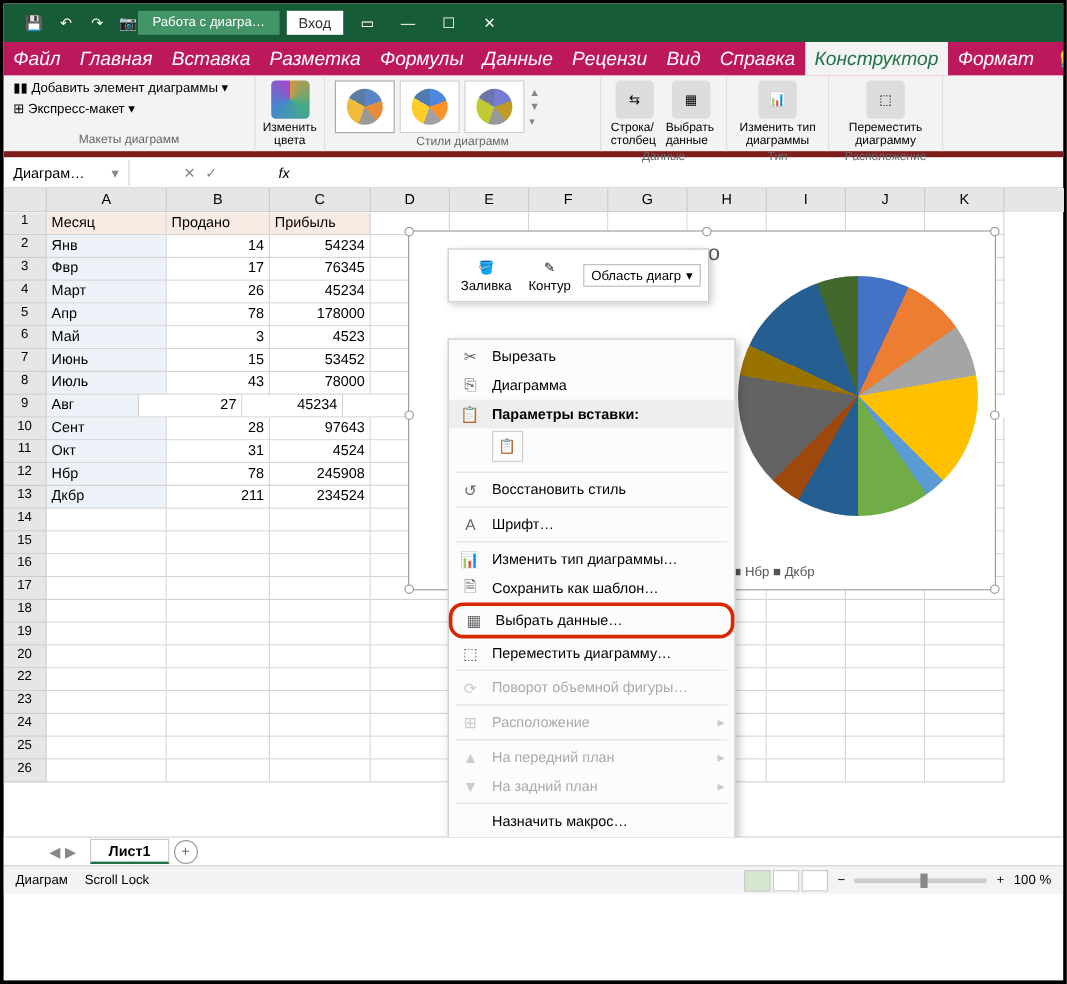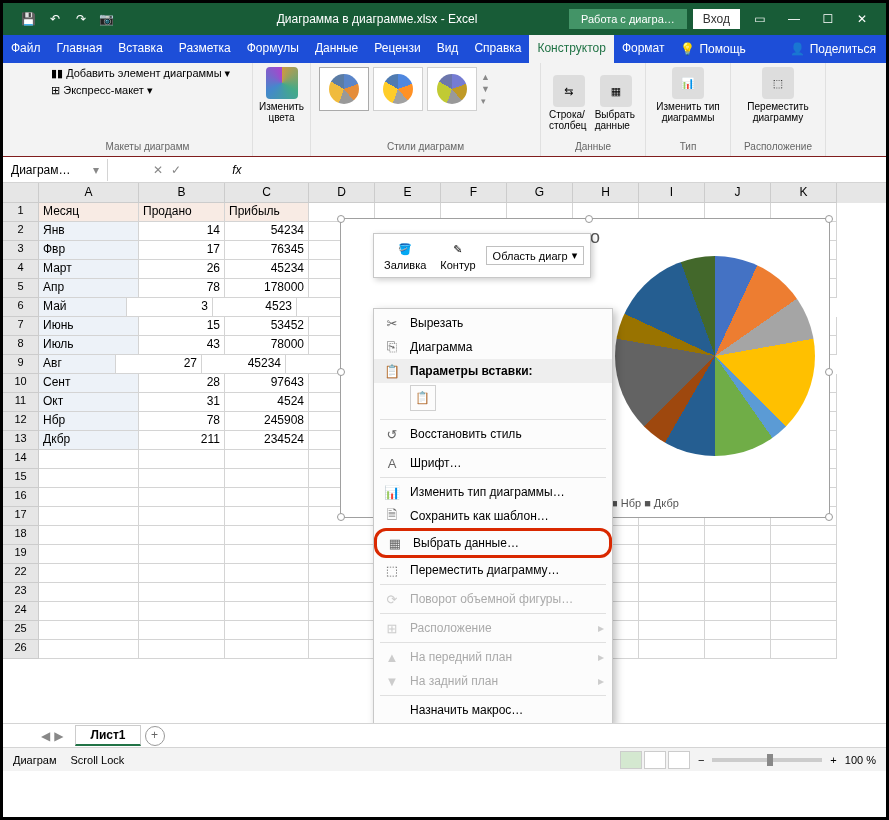--- a/index.html
+++ b/index.html
@@ -6,27 +6,27 @@
 body { background: #fff; width: 889px; height: 820px; overflow: hidden; border: 3px solid #000; }
 .titlebar { background: #185c37; color: #fff; display: flex; align-items: center; height: 32px; font-size: 12px; }
 .tb-left { display: flex; align-items: center; gap: 10px; padding-left: 18px; }
 .tb-icon { width: 16px; height: 16px; display: flex; align-items: center; justify-content: center; color: #fff; }
 .tb-center { flex: 1; text-align: center; padding-left: 70px; }
 .tb-tools { background: #439467; padding: 4px 12px; font-size: 11px; }
 .tb-login { background: #fff; color: #333; padding: 3px 10px; font-size: 12px; margin: 0 6px; }
 .tb-right { display: flex; align-items: center; gap: 6px; padding-right: 10px; }
 .tb-sys { width: 28px; text-align: center; cursor: pointer; }
 
-.tabs { display: flex; background: #1d4ed8; color: #fff; font-size: 12px; height: 28px; }
+.tabs { display: flex; background: #be185d; color: #fff; font-size: 16px; height: 28px; font-style: italic; }
 .tab { padding: 6px 8px; cursor: pointer; }
 .tab.active { background: #f3f3f3; color: #217346; }
 .tab-tell { padding: 6px 8px; display: flex; align-items: center; gap: 4px; }
 .tab-share { padding: 6px 10px; margin-left: auto; display: flex; align-items: center; gap: 4px; }
 
-.ribbon { background: #f3f3f3; display: flex; height: 94px; border-bottom: 1px solid #7f1d1d; padding-left: 40px; }
+.ribbon { background: #f3f3f3; display: flex; height: 68px; border-bottom: 5px solid #7f1d1d; }
 .rib-group { border-right: 1px solid #e0e0e0; padding: 4px 8px; display: flex; flex-direction: column; justify-content: space-between; }
 .rib-label { font-size: 10px; color: #666; text-align: center; padding-top: 2px; }
 .rib-top { flex: 1; display: flex; align-items: center; gap: 6px; }
 .rib-vbtn { display: flex; flex-direction: column; align-items: center; font-size: 11px; gap: 2px; }
 .rib-icon { width: 32px; height: 32px; background: #ddd; border-radius: 4px; display: flex; align-items: center; justify-content: center; }
 .rib-gallery { display: flex; gap: 4px; }
 .gal-item { width: 50px; height: 44px; border: 1px solid #d0d0d0; background: #fff; display: flex; align-items: center; justify-content: center; }
 .gal-item.sel { border: 1px solid #aaa; }
 .pie-icon { width: 30px; height: 30px; border-radius: 50%; background: conic-gradient(#5a85c9 0 70deg, #e58d3a 70deg 140deg, #999 140deg 200deg, #f0bb3d 200deg 300deg, #5b7ca5 300deg 360deg); }
 
@@ -91,21 +91,20 @@
 </head>
 <body>
 
 <div class="titlebar">
   <div class="tb-left">
     <span class="tb-icon">💾</span>
     <span class="tb-icon">↶</span>
     <span class="tb-icon">↷</span>
     <span class="tb-icon">📷</span>
   </div>
-  <div class="tb-center">Диаграмма в диаграмме.xlsx - Excel</div>
   <div class="tb-tools">Работа с диагра…</div>
   <div class="tb-login">Вход</div>
   <div class="tb-right">
     <span class="tb-sys">▭</span>
     <span class="tb-sys">—</span>
     <span class="tb-sys">☐</span>
     <span class="tb-sys">✕</span>
   </div>
 </div>
 
@@ -288,21 +287,21 @@
         <div class="cell" style="width: 66px;"></div>
         <div class="cell" style="width: 66px;"></div>
         <div class="cell" style="width: 66px;"></div>
         <div class="cell" style="width: 66px;"></div>
         <div class="cell" style="width: 66px;"></div>
         <div class="cell" style="width: 66px;"></div>
         <div class="cell" style="width: 66px;"></div>
       </div>
       <div class="row">
         <div class="rh">6</div>
-        <div class="cell sel-a" style="width: 88px;">Май</div>
+        <div class="cell sel-a" style="width: 100px;">Май</div>
         <div class="cell num" style="width: 86px;">3</div>
         <div class="cell num" style="width: 84px;">4523</div>
         <div class="cell" style="width: 66px;"></div>
         <div class="cell" style="width: 66px;"></div>
         <div class="cell" style="width: 66px;"></div>
         <div class="cell" style="width: 66px;"></div>
         <div class="cell" style="width: 66px;"></div>
         <div class="cell" style="width: 66px;"></div>
         <div class="cell" style="width: 66px;"></div>
         <div class="cell" style="width: 66px;"></div>
@@ -470,20 +469,34 @@
         <div class="cell" style="width: 66px;"></div>
         <div class="cell" style="width: 66px;"></div>
         <div class="cell" style="width: 66px;"></div>
         <div class="cell" style="width: 66px;"></div>
         <div class="cell" style="width: 66px;"></div>
         <div class="cell" style="width: 66px;"></div>
         <div class="cell" style="width: 66px;"></div>
       </div>
       <div class="row">
         <div class="rh">19</div>
+        <div class="cell" style="width: 100px;"></div>
+        <div class="cell" style="width: 86px;"></div>
+        <div class="cell" style="width: 84px;"></div>
+        <div class="cell" style="width: 66px;"></div>
+        <div class="cell" style="width: 66px;"></div>
+        <div class="cell" style="width: 66px;"></div>
+        <div class="cell" style="width: 66px;"></div>
+        <div class="cell" style="width: 66px;"></div>
+        <div class="cell" style="width: 66px;"></div>
+        <div class="cell" style="width: 66px;"></div>
+        <div class="cell" style="width: 66px;"></div>
+      </div>
+      <div class="row">
+        <div class="rh">20</div>
         <div class="cell" style="width: 100px;"></div>
         <div class="cell" style="width: 86px;"></div>
         <div class="cell" style="width: 84px;"></div>
         <div class="cell" style="width: 66px;"></div>
         <div class="cell" style="width: 66px;"></div>
         <div class="cell" style="width: 66px;"></div>
         <div class="cell" style="width: 66px;"></div>
         <div class="cell" style="width: 66px;"></div>
         <div class="cell" style="width: 66px;"></div>
         <div class="cell" style="width: 66px;"></div>

